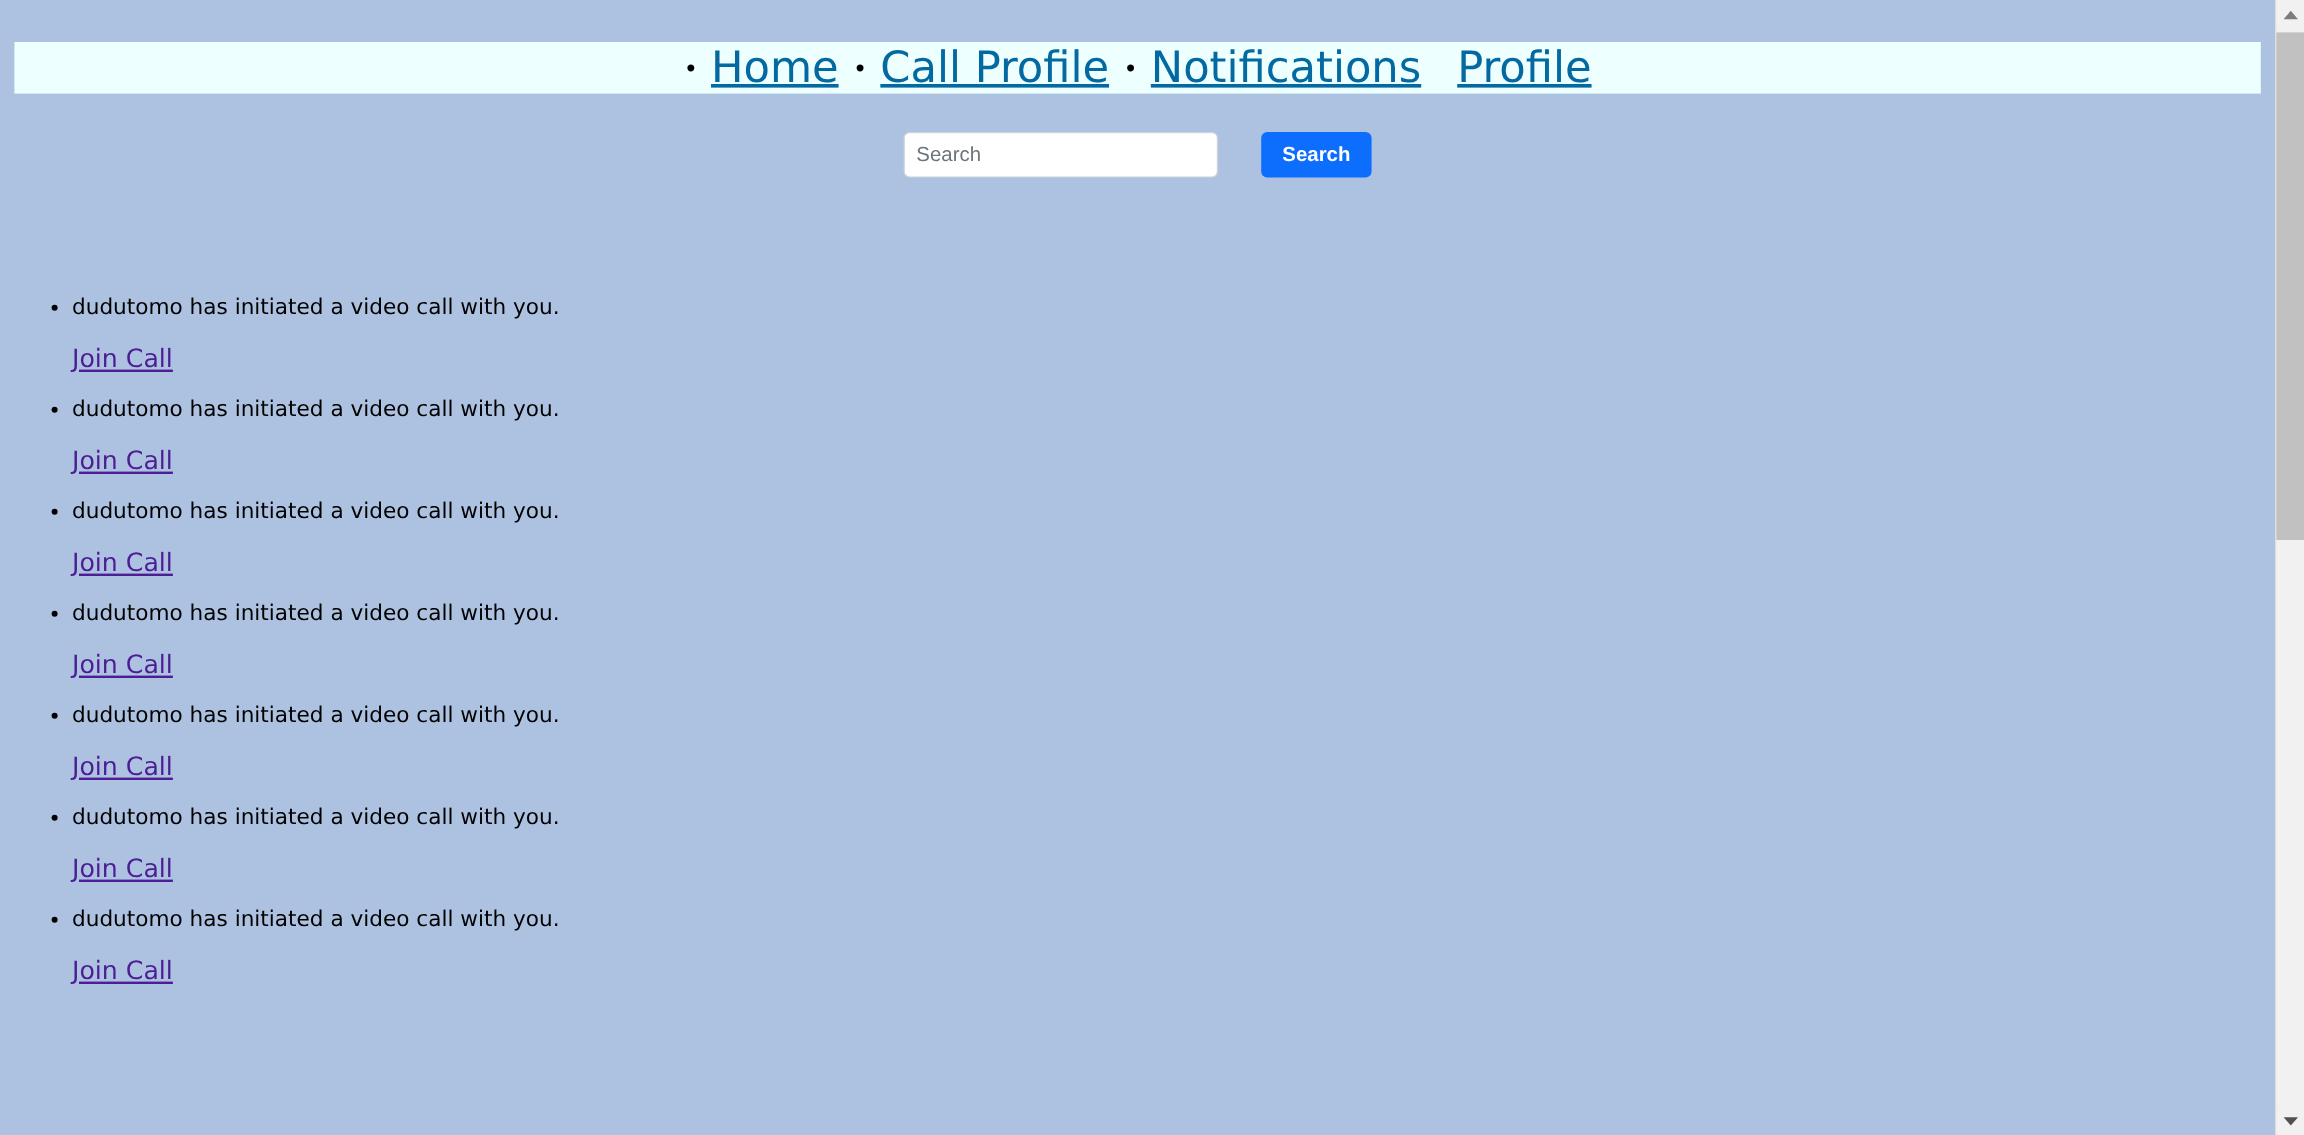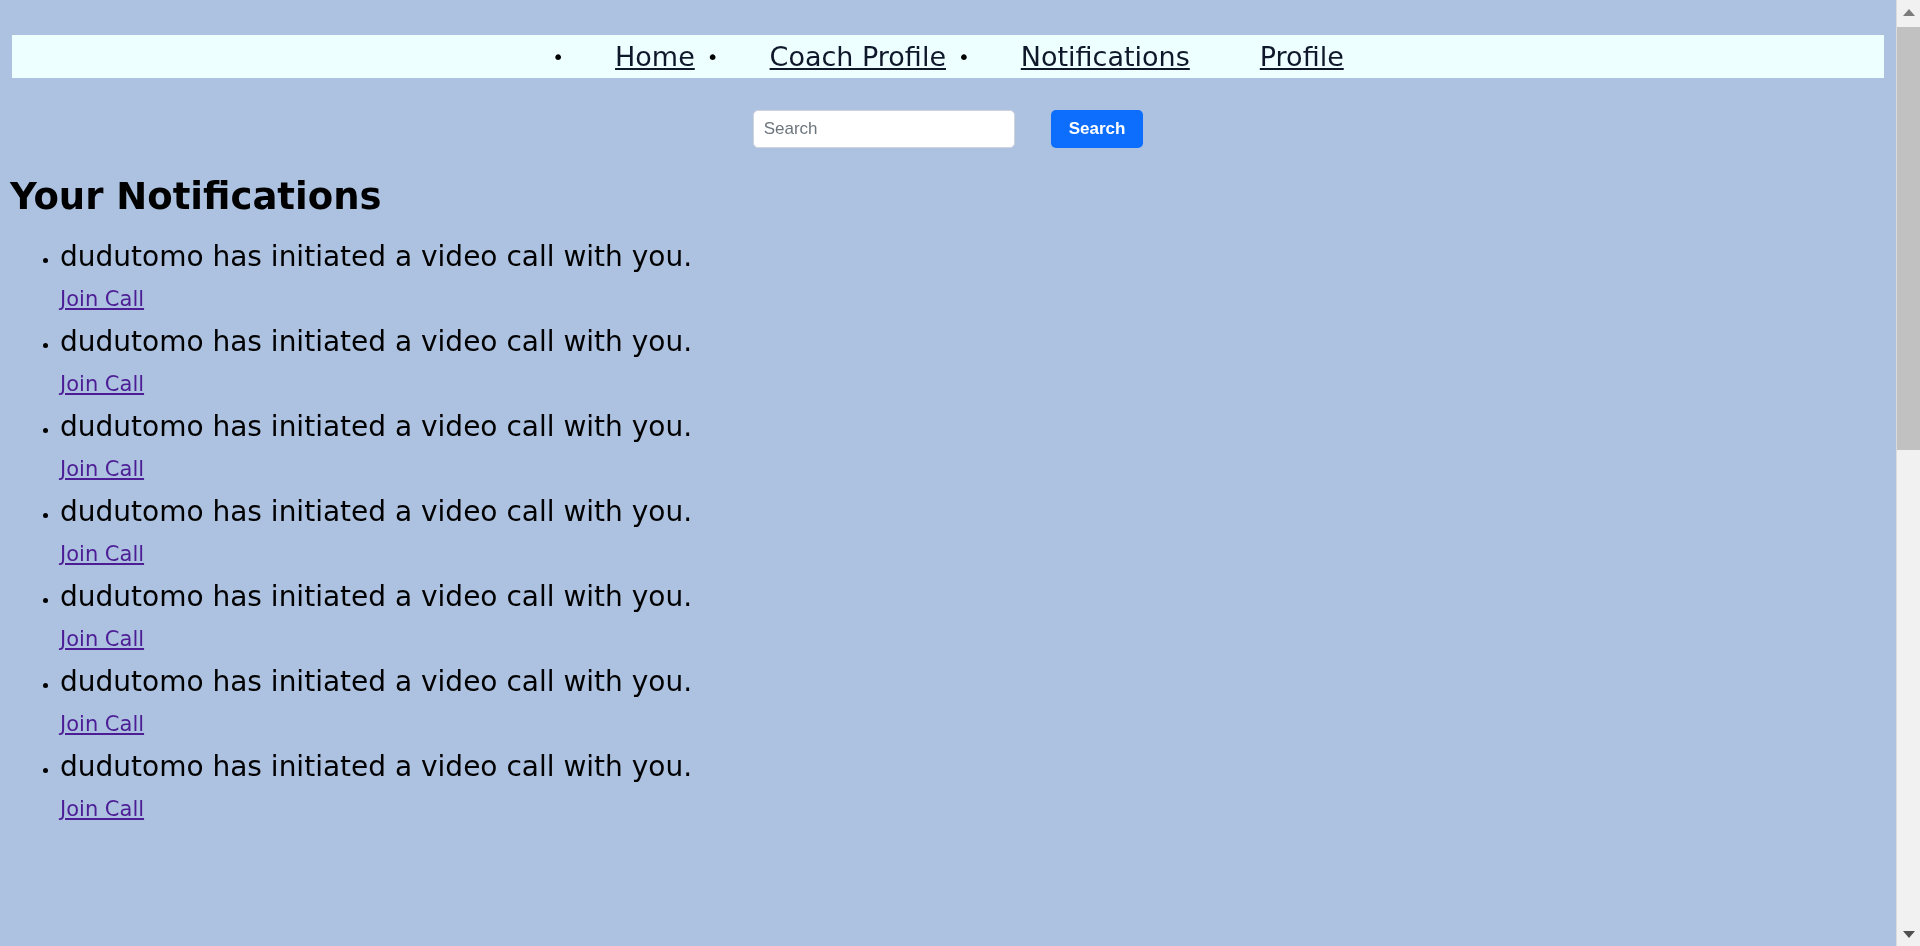--- a/index.html
+++ b/index.html
@@ -56,27 +56,26 @@
     line-height: 1;
     margin: 0 11px 0 0;
     display: inline-block;
   }
   .nav-bullet.hidden-bullet {
     visibility: hidden;
     margin-right: 0;
     width: 18px;
   }
   .nav-link {
-    color: #0f172a;
+    color: #0369a1;
     text-decoration: underline;
-    font-size: 27px;
+    font-size: 36px;
     font-family: "DejaVu Sans", sans-serif;
     white-space: nowrap;
     padding-right: 12px;
-    margin-left: 40px;
   }
   .nav-link.logout-link {
     padding-right: 0;
   }
 
   
   #search-form {
     position: absolute;
     left: 0;
     top: 110px;
@@ -142,21 +141,21 @@
     list-style: disc outside;
   }
   .notification-item {
     margin: 0;
     padding: 0;
     height: 85px;
     color: #000000;
   }
   .notification-text {
     display: block;
-    font-size: 28px;
+    font-size: 18px;
     line-height: 28px;
     color: #000000;
     font-family: "DejaVu Sans", sans-serif;
   }
   .join-call-link {
     display: inline-block;
     margin-top: 15px;
     font-size: 21px;
     line-height: 26px;
     color: #4c1d95;
@@ -215,39 +214,38 @@
 <div id="viewport">
 
   <nav id="navbar">
     <ul id="nav-list">
       <li>
         <span class="nav-bullet">•</span>
         <a href="#" class="nav-link">Home</a>
       </li>
       <li>
         <span class="nav-bullet">•</span>
-        <a href="#" class="nav-link">Coach Profile</a>
+        <a href="#" class="nav-link">Call Profile</a>
       </li>
       <li>
         <span class="nav-bullet">•</span>
         <a href="#" class="nav-link">Notifications</a>
       </li>
       <li>
         <span class="nav-bullet hidden-bullet"></span>
         <a href="#" class="nav-link logout-link">Profile</a>
       </li>
     </ul>
   </nav>
 
   <div id="search-form">
     <input id="search-input" type="text" placeholder="Search" style="">
     <button id="search-button">Search</button>
   </div>
 
-  <h1 id="page-title">Your Notifications</h1>
 
   <ul id="notification-list">
     <li class="notification-item">
       <span class="notification-text">dudutomo has initiated a video call with you.</span>
       <a href="#" class="join-call-link">Join Call</a>
     </li>
     <li class="notification-item">
       <span class="notification-text">dudutomo has initiated a video call with you.</span>
       <a href="#" class="join-call-link">Join Call</a>
     </li>

